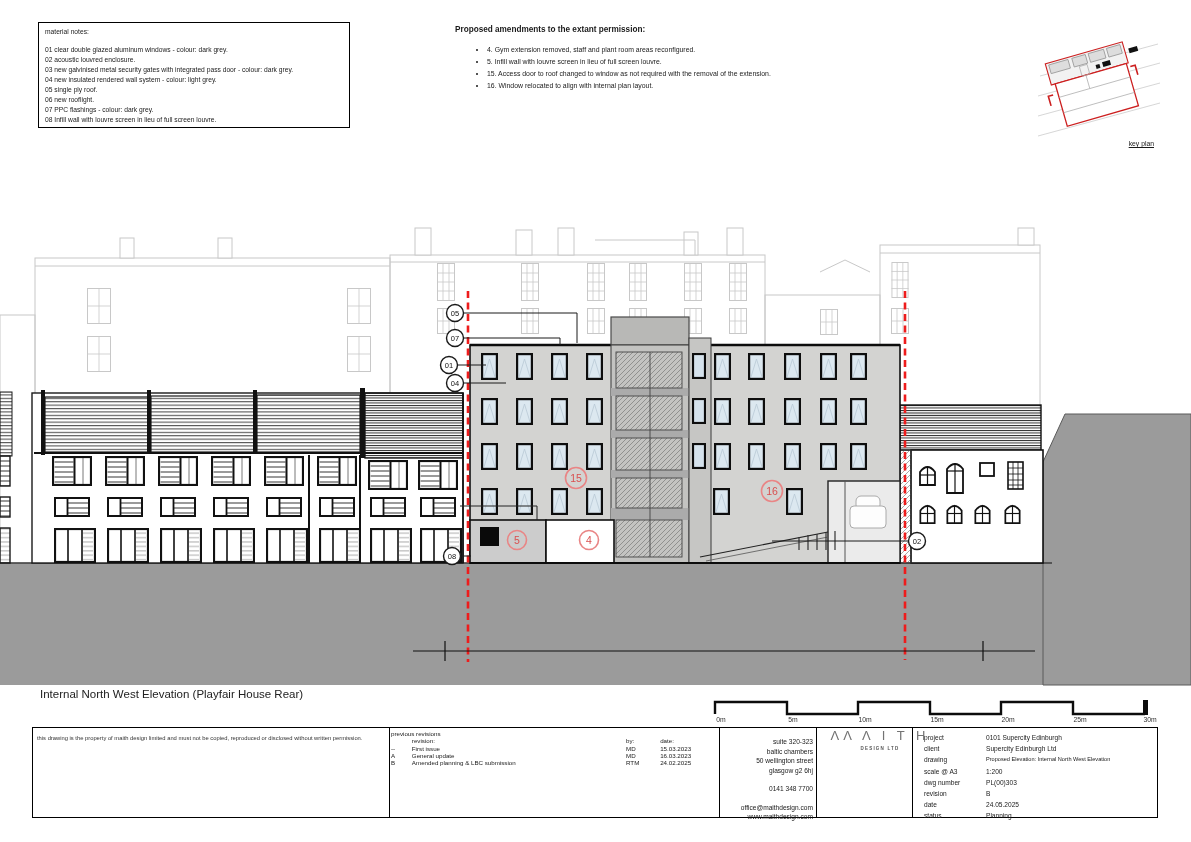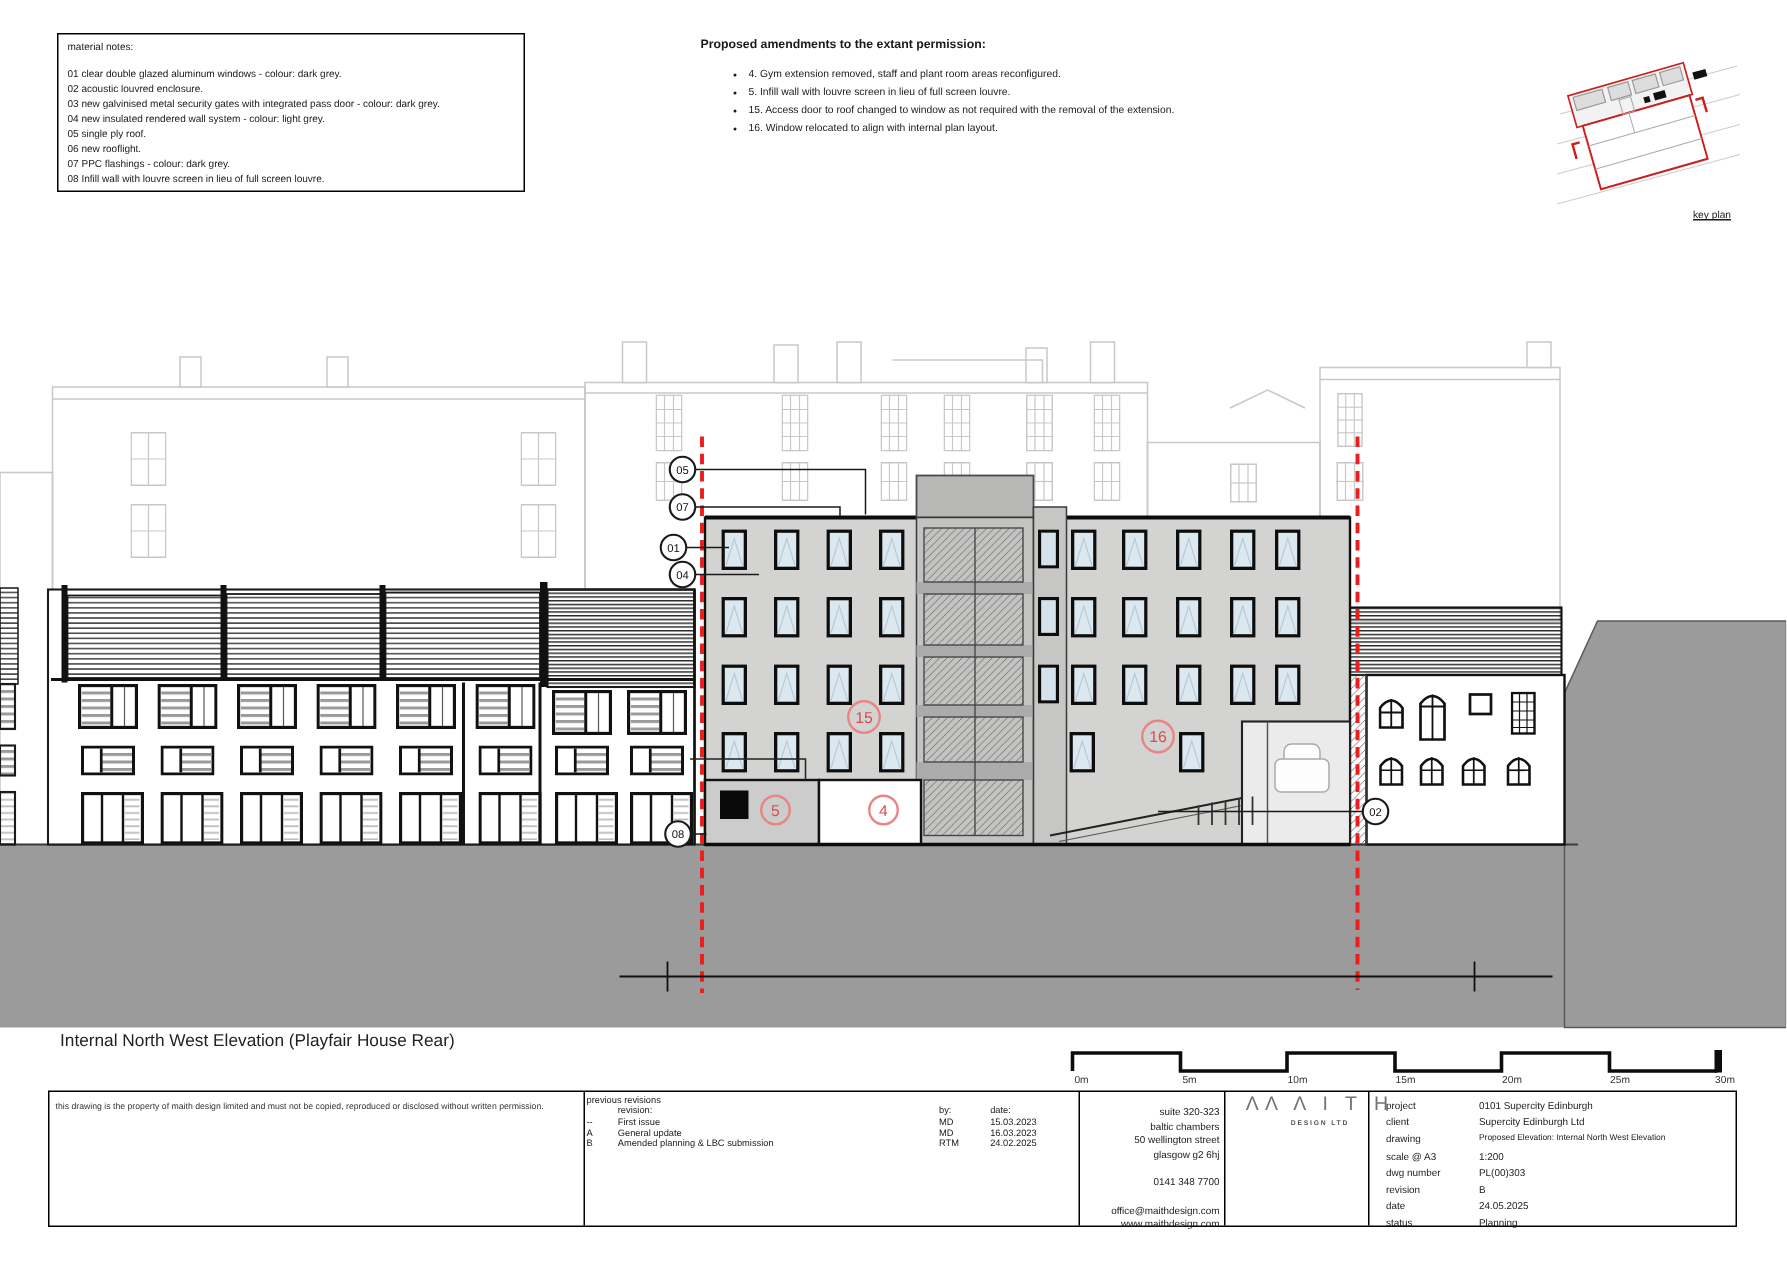--- a/index.html
+++ b/index.html
@@ -4,21 +4,21 @@
 <style>
   html,body{margin:0;padding:0;background:#fff;}
   .sheet{position:relative;width:1191px;height:842px;background:#fff;overflow:hidden;
          font-family:"Liberation Sans","DejaVu Sans",sans-serif;color:#1a1a1a;}
   .abs{position:absolute;}
   
   .notes-box{left:38px;top:22px;width:312px;height:106px;border:1px solid #000;
              padding:4px 6px;font-size:6.7px;line-height:1.5;box-sizing:border-box;}
   .notes-title{margin-bottom:8px;}
   
-  .amend{left:455px;top:25px;width:480px;margin-left:12px;}
+  .amend{left:455px;top:25px;width:480px;}
   .amend-title{font-weight:bold;font-size:8.2px;}
   .amend ul{margin:10px 0 0 0;padding-left:32px;}
   .amend li{font-size:6.9px;line-height:1.75;}
   
   .keyplan-label{left:1108px;top:140px;width:46px;font-size:6.8px;
                  text-decoration:underline;text-align:right;}
   
   .dwg-title{left:40px;top:688px;font-size:11.5px;color:#222;}
   
   .tb{left:32px;top:727px;width:1126px;height:91px;border:1.2px solid #000;box-sizing:border-box;}

